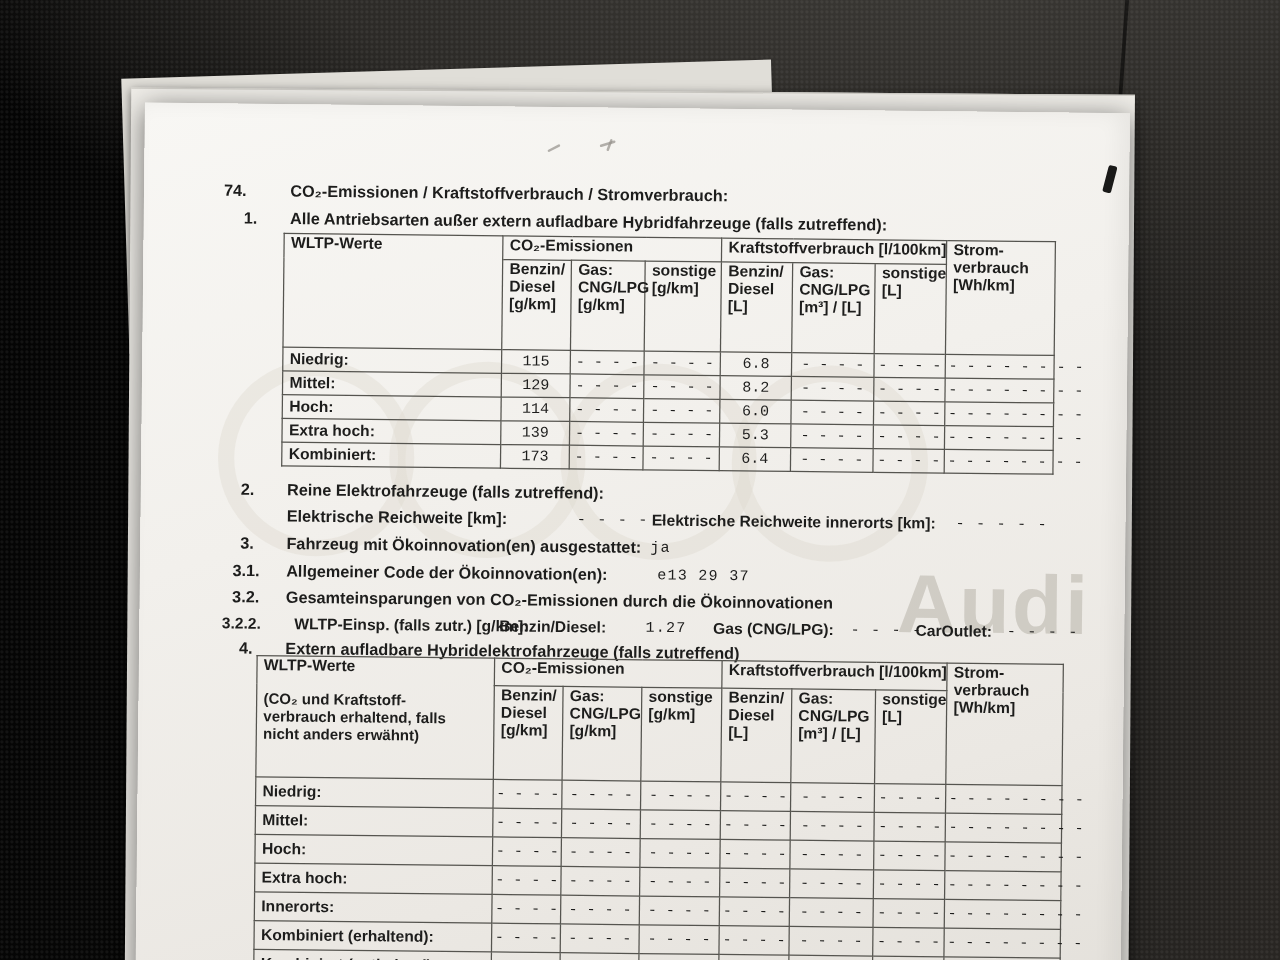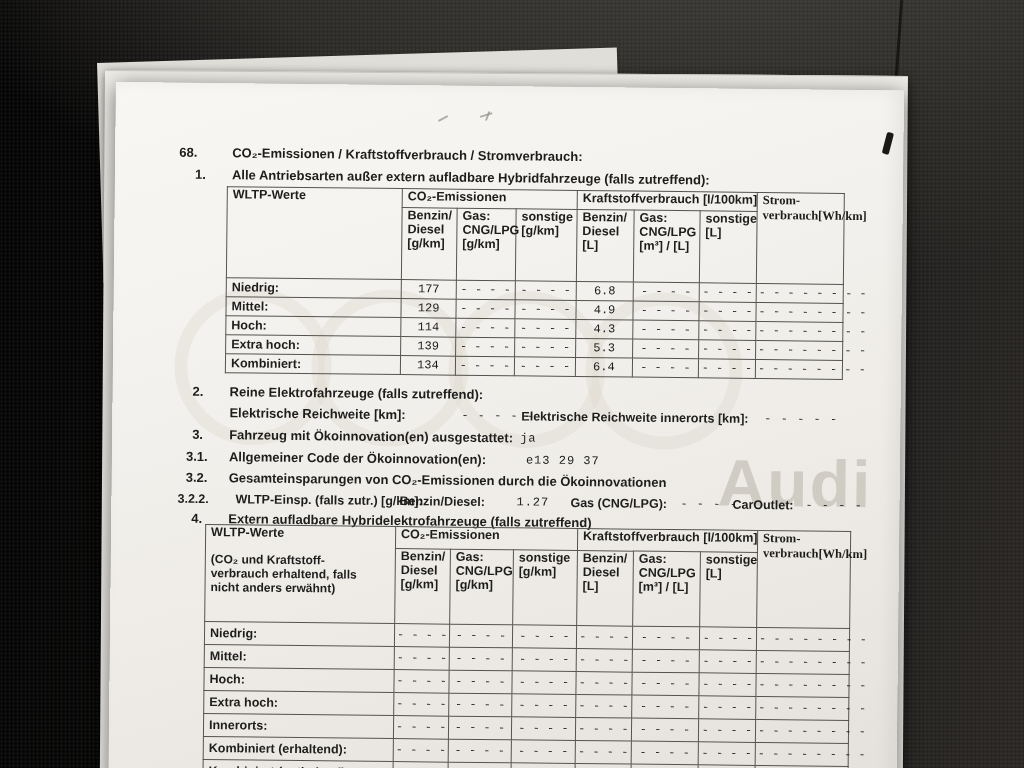--- a/index.html
+++ b/index.html
@@ -47,21 +47,21 @@
 
   
   table.t{position:absolute;border-collapse:collapse;table-layout:fixed;
     font-size:12.5px;color:#1d1d1c;}
   table.t th,table.t td{border:1px solid #55544f;padding:0 5px;vertical-align:top;
     font-weight:700;text-align:left;overflow:visible;}
   table.t .grp{white-space:nowrap;font-size:12.5px;}
   table.t .colcell{height:100%;}
   .colcell .inner{display:flex;flex-direction:column;height:100%;}
   .colcell .unit{margin-top:auto;white-space:nowrap;}
-  th.powerhead .inner{display:flex;flex-direction:row;height:100%;font-family:Liberation Serif, serif;}
+  th.powerhead .inner{display:flex;flex-direction:column;height:100%;}
   th.powerhead .unit{margin-top:auto;}
   table.t td{font-family:"Liberation Mono","DejaVu Sans Mono",monospace;font-weight:400;
     font-size:12px;text-align:center;vertical-align:middle;white-space:nowrap;padding:0 2px;}
   #table1 tbody tr{height:19px;}
   #table2 tbody tr{height:23px;}
   #table1 tbody th,#table2 tbody th{vertical-align:middle;font-size:12.5px;}
   #table1 thead tr:first-child{height:19px;}
   #table1 thead tr.subrow{height:72px;}
   #table2 thead tr:first-child{height:22px;}
   #table2 thead tr.subrow{height:75px;}
@@ -96,21 +96,21 @@
       </g>
     </svg>
     <div class="brand-text">Audi</div>
 
     <div class="edge-nick"></div>
     <div class="pencil pm1"></div>
     <div class="pencil pm2"></div>
     <div class="pencil pm3"></div>
 
     <div class="line" style="top:62px">
-      <span class="num" style="left:64px">68.</span>
+      <span class="num" style="left:64px">74.</span>
       <span class="txt">CO₂-Emissionen / Kraftstoffverbrauch / Stromverbrauch:</span>
     </div>
 
     <div class="line" style="top:84px">
       <span class="num" style="left:80px">1.</span>
       <span class="txt">Alle Antriebsarten außer extern aufladbare Hybridfahrzeuge (falls zutreffend):</span>
     </div>
 
     <table class="t" id="table1" style="left:112px;top:103px;width:617px">
       <colgroup>
@@ -172,61 +172,61 @@
               <div class="inner">
                 <span>sonstige</span>
                 <span class="unit">[L]</span>
               </div>
             </th>
         </tr>
       </thead>
       <tbody>
           <tr>
             <th>Niedrig:</th>
-            <td>177</td>
+            <td>115</td>
             <td>- - - -</td>
             <td>- - - -</td>
             <td>6.8</td>
             <td>- - - -</td>
             <td>- - - -</td>
             <td>- - - - - - - -</td>
           </tr>
           <tr>
             <th>Mittel:</th>
             <td>129</td>
             <td>- - - -</td>
             <td>- - - -</td>
-            <td>4.9</td>
+            <td>8.2</td>
             <td>- - - -</td>
             <td>- - - -</td>
             <td>- - - - - - - -</td>
           </tr>
           <tr>
             <th>Hoch:</th>
             <td>114</td>
             <td>- - - -</td>
             <td>- - - -</td>
-            <td>4.3</td>
+            <td>6.0</td>
             <td>- - - -</td>
             <td>- - - -</td>
             <td>- - - - - - - -</td>
           </tr>
           <tr>
             <th>Extra hoch:</th>
             <td>139</td>
             <td>- - - -</td>
             <td>- - - -</td>
             <td>5.3</td>
             <td>- - - -</td>
             <td>- - - -</td>
             <td>- - - - - - - -</td>
           </tr>
           <tr>
             <th>Kombiniert:</th>
-            <td>134</td>
+            <td>173</td>
             <td>- - - -</td>
             <td>- - - -</td>
             <td>6.4</td>
             <td>- - - -</td>
             <td>- - - -</td>
             <td>- - - - - - - -</td>
           </tr>
         </tbody>
     </table>
 

